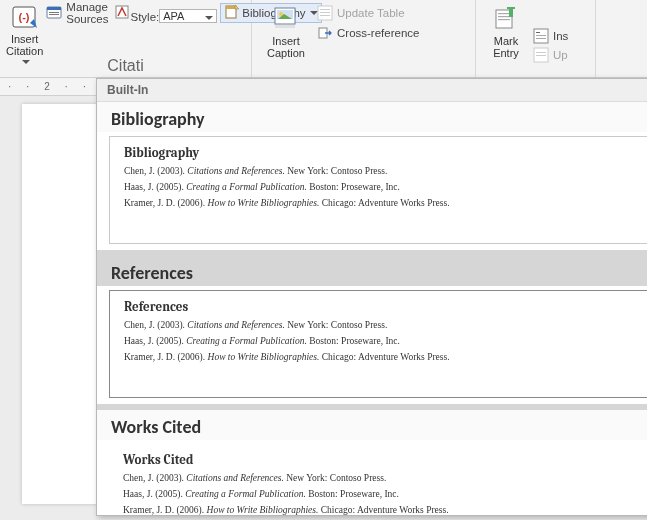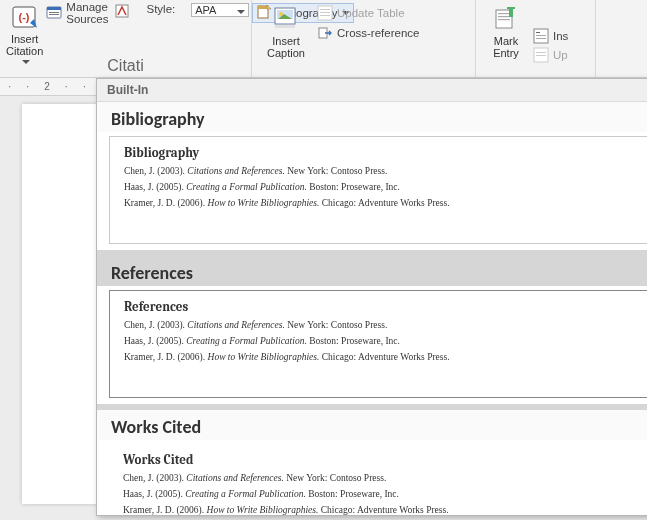--- a/index.html
+++ b/index.html
@@ -59,21 +59,21 @@
     display: flex;
     align-items: center;
     gap: 4px;
     height: 20px;
     font-size: 11.5px;
     color: #444;
     padding: 0 3px;
     cursor: default;
   }
   .row-btn .icon-slot { width: 16px; height: 16px; display:flex; align-items:center; justify-content:center; }
-  .style-row { display:flex; align-items:flex-start; gap:16px; height:20px; padding:0 3px; }
+  .style-row { display:flex; align-items:flex-end; gap:0; height:20px; padding:0 3px; }
   .style-row .lbl { font-size: 11.5px; color:#444; }
   .style-select {
     border: 1px solid #b5b5b5;
     background: #fff;
     height: 14px;
     width: 58px;
     font-size: 11px;
     padding: 0 14px 0 3px;
     position: relative;
     display: inline-flex;

